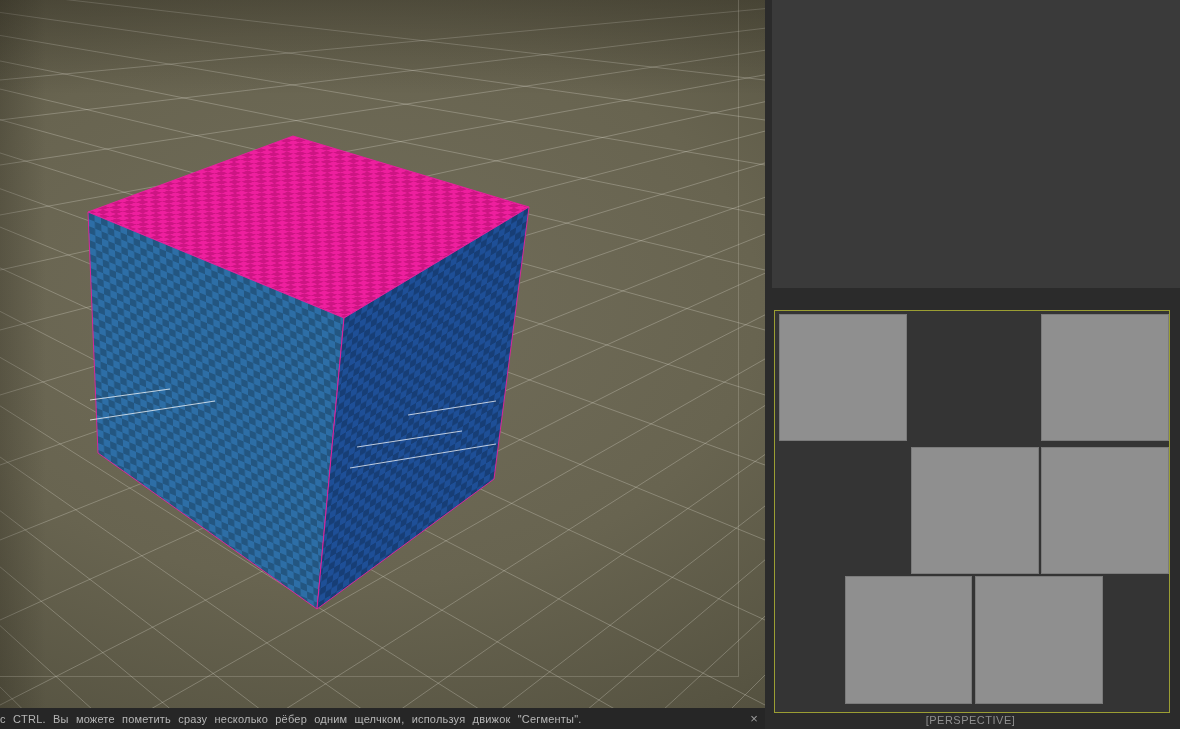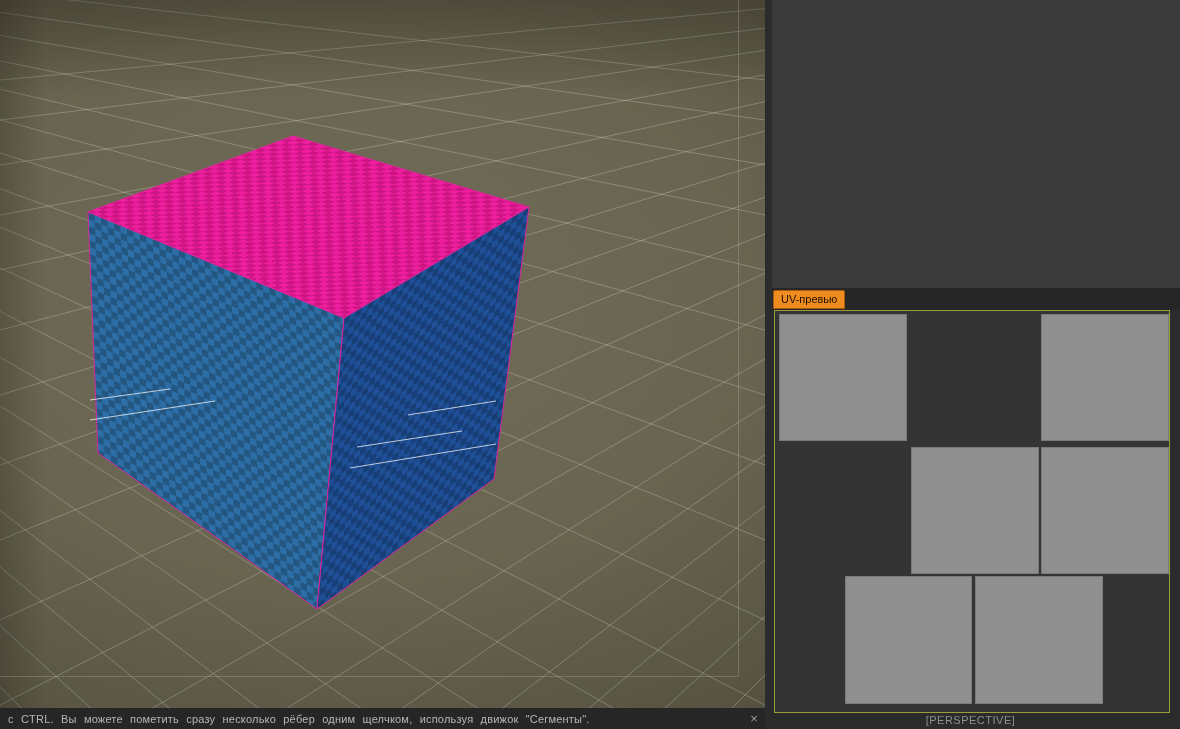--- a/index.html
+++ b/index.html
@@ -25,21 +25,21 @@
       linear-gradient(90deg, rgba(25,22,14,.22) 0, rgba(25,22,14,0) 6%);
   }
   .safe-frame{
     position:absolute;left:-60px;top:-60px;width:797px;height:735px;
     border:1px solid rgba(222,220,206,.22);pointer-events:none;
   }
   .statusbar{
     position:absolute;left:0;right:0;bottom:0;height:21px;
     background:#262626;color:#b6b6b6;font-size:11px;
     display:flex;align-items:center;
-    padding:0 7px 0 8px;box-sizing:border-box;
+    padding:0 7px 0 0;box-sizing:border-box;
     word-spacing:4px;letter-spacing:.2px;
   }
   .statusbar .msg{flex:1;white-space:nowrap;overflow:hidden;}
   .statusbar .close{
     flex:none;color:#9d9d9d;font-size:13px;line-height:13px;
     word-spacing:0;margin-left:10px;cursor:pointer;
   }
 
   
   .right-panel{position:relative;width:415px;height:729px;flex:none;background:#2b2b2b;}
@@ -148,23 +148,20 @@
 
     <div class="statusbar">
       <span class="msg">с CTRL. Вы можете пометить сразу несколько рёбер одним щелчком, используя движок "Сегменты".</span>
       <span class="close">×</span>
     </div>
   </div>
 
   <div class="right-panel">
     <div class="panel-top"></div>
 
-    <div class="tab-strip">
-      <div class="tab" style="background: rgb(239, 140, 31);">UV-превью</div>
-    </div>
 
     <div class="uv-canvas" style="border-color: rgb(155, 158, 51);">
         <div class="uv-island" style="left: 4px; top: 3px; width: 128px; height: 127px;"></div>
         <div class="uv-island" style="left: 266px; top: 3px; width: 128px; height: 127px;"></div>
         <div class="uv-island" style="left: 136px; top: 136px; width: 128px; height: 127px;"></div>
         <div class="uv-island" style="left: 266px; top: 136px; width: 128px; height: 127px;"></div>
         <div class="uv-island" style="left: 70px; top: 265px; width: 127px; height: 128px;"></div>
         <div class="uv-island" style="left: 200px; top: 265px; width: 128px; height: 128px;"></div>
       </div>
 

